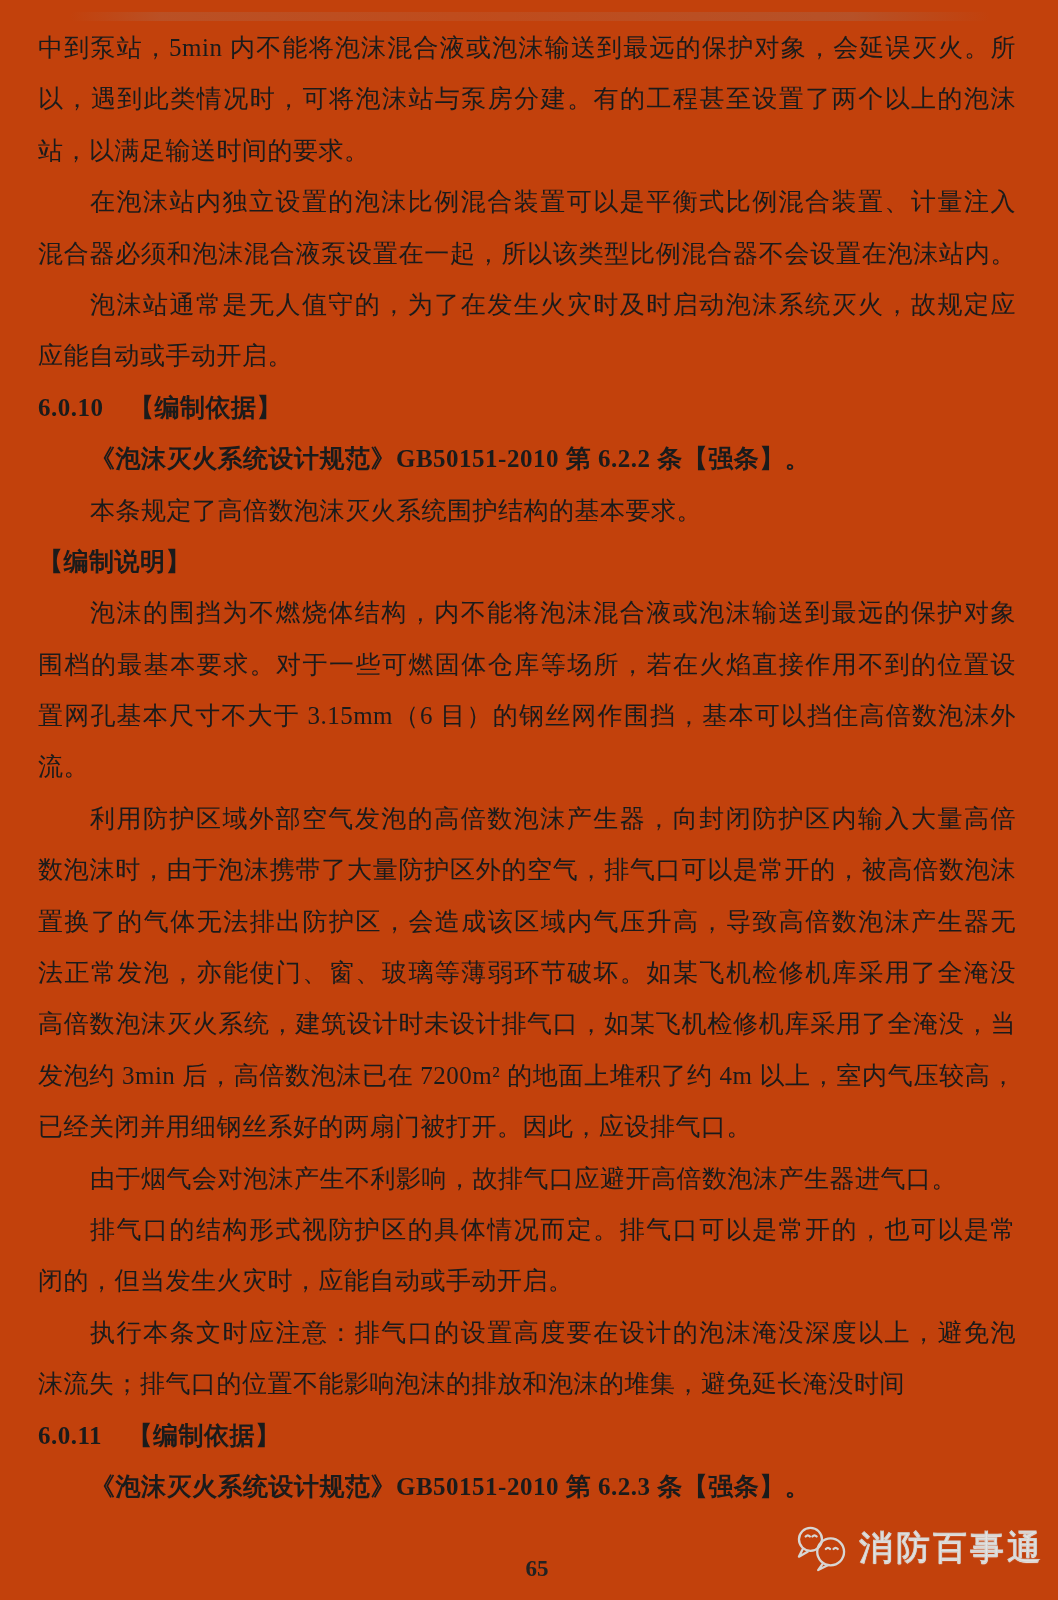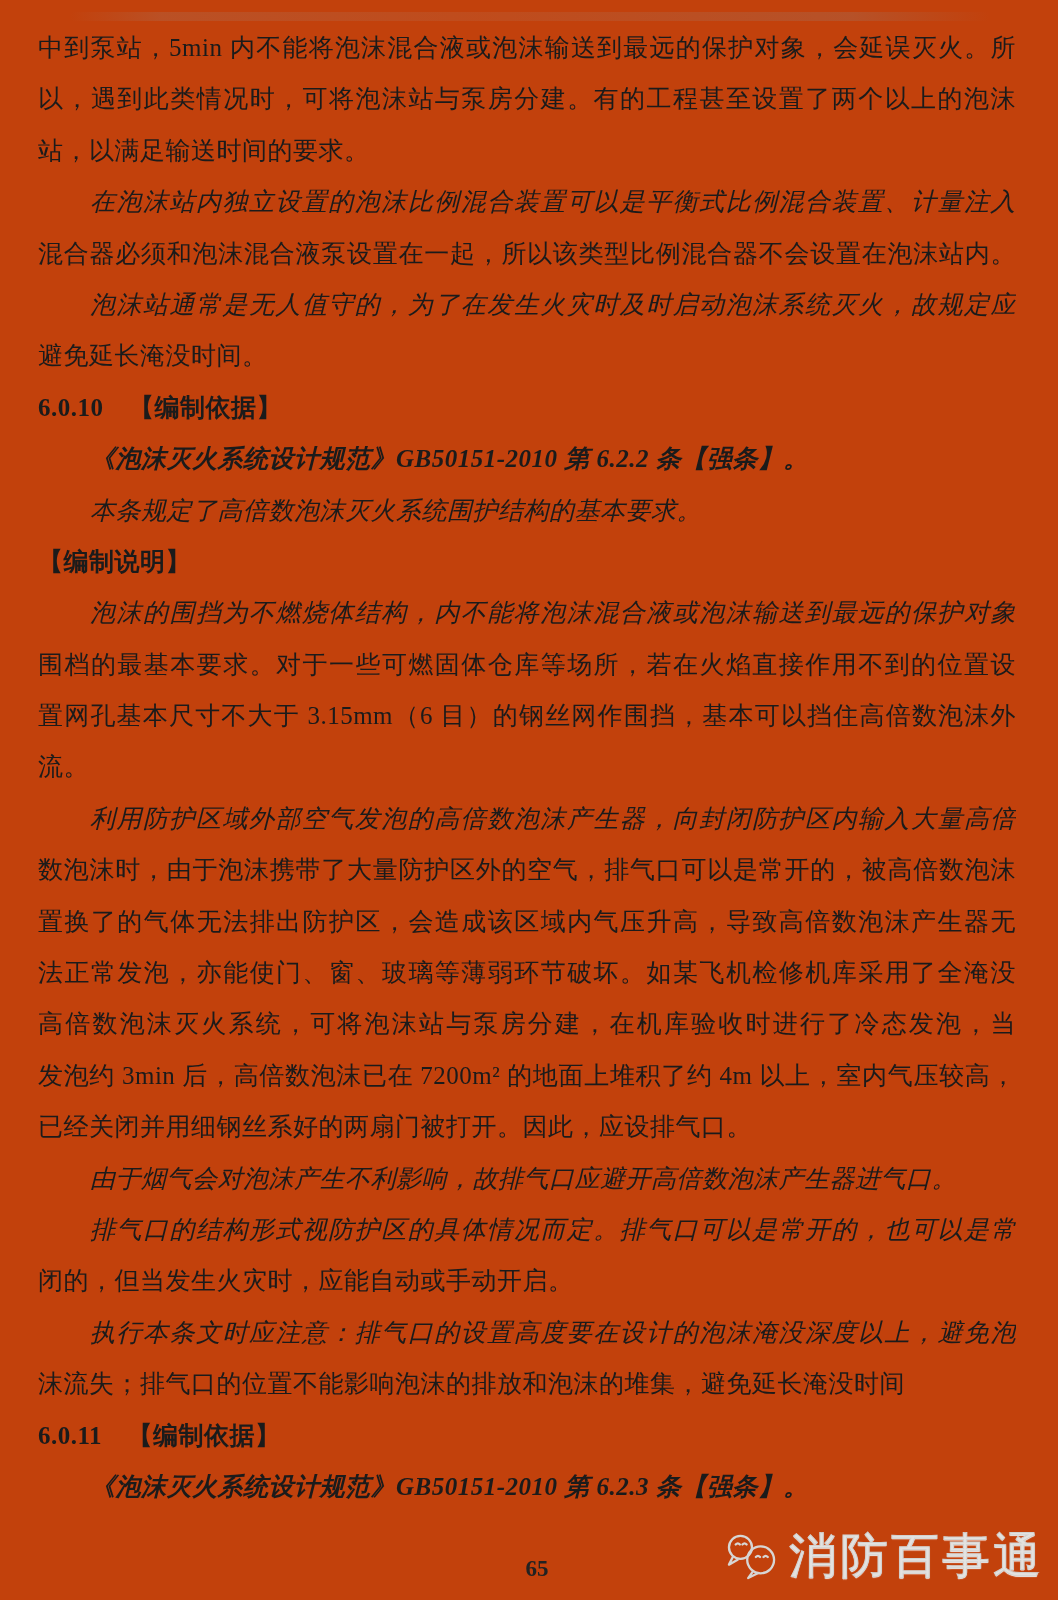--- a/index.html
+++ b/index.html
@@ -43,21 +43,21 @@
     letter-spacing: 0.5px;
     white-space: nowrap;
     overflow: visible;
   }
   .line.justify {
     white-space: normal;
     text-align: justify;
     text-align-last: justify;
     overflow: hidden;
   }
-  .line.indent { padding-left: 52px; font-style: italic; }
+  .line.indent { padding-left: 52px; }
   .line.justify.indent { padding-left: 0; text-indent: 52px; }
   .line.bold { font-weight: 700; }
   .page-number {
     position: absolute;
     top: 1556px;
     left: 16px;
     right: 0;
     text-align: center;
     font-size: 23px;
     font-weight: 700;
@@ -66,21 +66,21 @@
   .watermark {
     position: absolute;
     top: 1524px;
     right: 14px;
     display: flex;
     align-items: center;
     gap: 8px;
     user-select: none;
   }
   .watermark-text {
-    font-size: 48px;
+    font-size: 34px;
     letter-spacing: 3px;
     color: #e3e2e0;
     -webkit-text-stroke: 1px #d2d1cf;
     text-shadow: 0 1px 1px #ffffff;
     font-family: "Liberation Serif", "DejaVu Serif", serif;
   }
   .watermark-icon svg { display: block; }
 </style>
 </head>
 <body>
@@ -89,34 +89,34 @@
 
   <div class="scan-artifact"></div>
 
   <div class="content">
       <div class="line justify">中到泵站，5min 内不能将泡沫混合液或泡沫输送到最远的保护对象，会延误灭火。所</div>
       <div class="line justify">以，遇到此类情况时，可将泡沫站与泵房分建。有的工程甚至设置了两个以上的泡沫</div>
       <div class="line">站，以满足输送时间的要求。</div>
       <div class="line indent justify">在泡沫站内独立设置的泡沫比例混合装置可以是平衡式比例混合装置、计量注入</div>
       <div class="line justify">混合器必须和泡沫混合液泵设置在一起，所以该类型比例混合器不会设置在泡沫站内。</div>
       <div class="line indent justify">泡沫站通常是无人值守的，为了在发生火灾时及时启动泡沫系统灭火，故规定应</div>
-      <div class="line">避免延长淹没时间。</div>
+      <div class="line">应能自动或手动开启。</div>
       <div class="line bold">6.0.10　【编制依据】</div>
       <div class="line indent bold">《泡沫灭火系统设计规范》GB50151-2010 第 6.2.2 条【强条】。</div>
       <div class="line indent">本条规定了高倍数泡沫灭火系统围护结构的基本要求。</div>
       <div class="line bold">【编制说明】</div>
       <div class="line indent justify">泡沫的围挡为不燃烧体结构，内不能将泡沫混合液或泡沫输送到最远的保护对象</div>
       <div class="line justify">围档的最基本要求。对于一些可燃固体仓库等场所，若在火焰直接作用不到的位置设</div>
       <div class="line justify">置网孔基本尺寸不大于 3.15mm（6 目）的钢丝网作围挡，基本可以挡住高倍数泡沫外</div>
       <div class="line">流。</div>
       <div class="line indent justify">利用防护区域外部空气发泡的高倍数泡沫产生器，向封闭防护区内输入大量高倍</div>
       <div class="line justify">数泡沫时，由于泡沫携带了大量防护区外的空气，排气口可以是常开的，被高倍数泡沫</div>
       <div class="line justify">置换了的气体无法排出防护区，会造成该区域内气压升高，导致高倍数泡沫产生器无</div>
       <div class="line justify">法正常发泡，亦能使门、窗、玻璃等薄弱环节破坏。如某飞机检修机库采用了全淹没</div>
-      <div class="line justify">高倍数泡沫灭火系统，可将泡沫站与泵房分建，在机库验收时进行了冷态发泡，当</div>
+      <div class="line justify">高倍数泡沫灭火系统，建筑设计时未设计排气口，如某飞机检修机库采用了全淹没，当</div>
       <div class="line justify">发泡约 3min 后，高倍数泡沫已在 7200m² 的地面上堆积了约 4m 以上，室内气压较高，</div>
       <div class="line">已经关闭并用细钢丝系好的两扇门被打开。因此，应设排气口。</div>
       <div class="line indent">由于烟气会对泡沫产生不利影响，故排气口应避开高倍数泡沫产生器进气口。</div>
       <div class="line indent justify">排气口的结构形式视防护区的具体情况而定。排气口可以是常开的，也可以是常</div>
       <div class="line">闭的，但当发生火灾时，应能自动或手动开启。</div>
       <div class="line indent justify">执行本条文时应注意：排气口的设置高度要在设计的泡沫淹没深度以上，避免泡</div>
       <div class="line">沫流失；排气口的位置不能影响泡沫的排放和泡沫的堆集，避免延长淹没时间</div>
       <div class="line bold">6.0.11　【编制依据】</div>
       <div class="line indent bold">《泡沫灭火系统设计规范》GB50151-2010 第 6.2.3 条【强条】。</div>
     </div>

